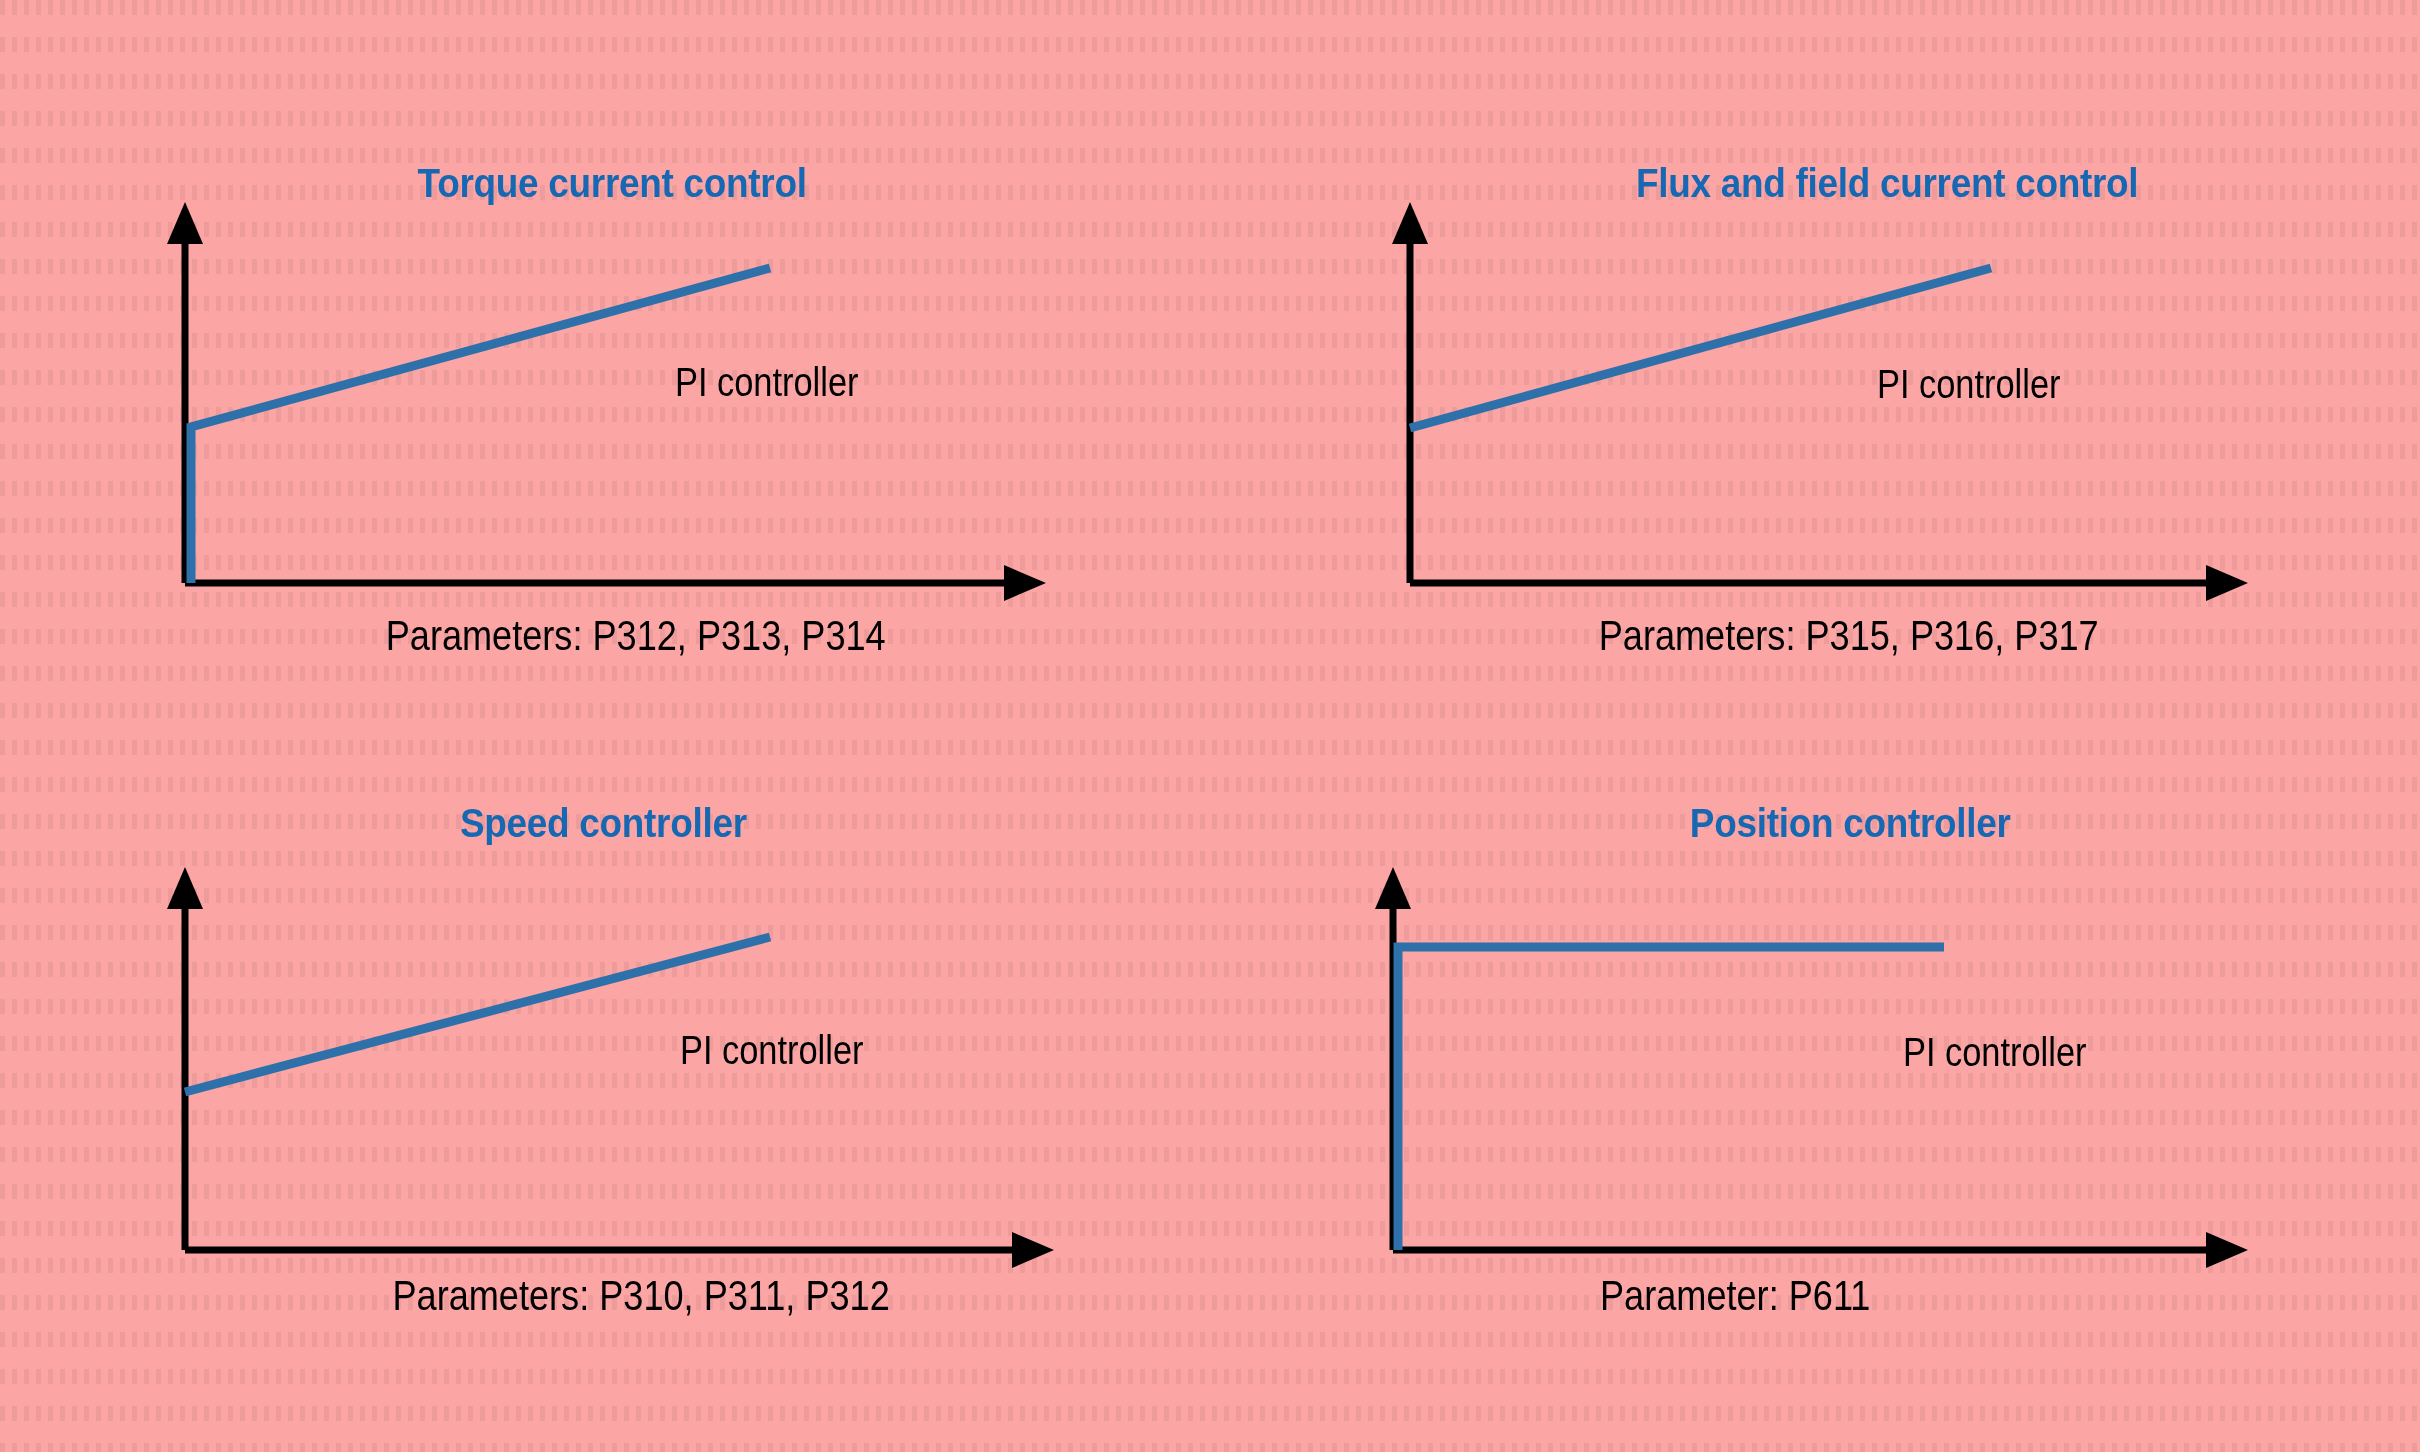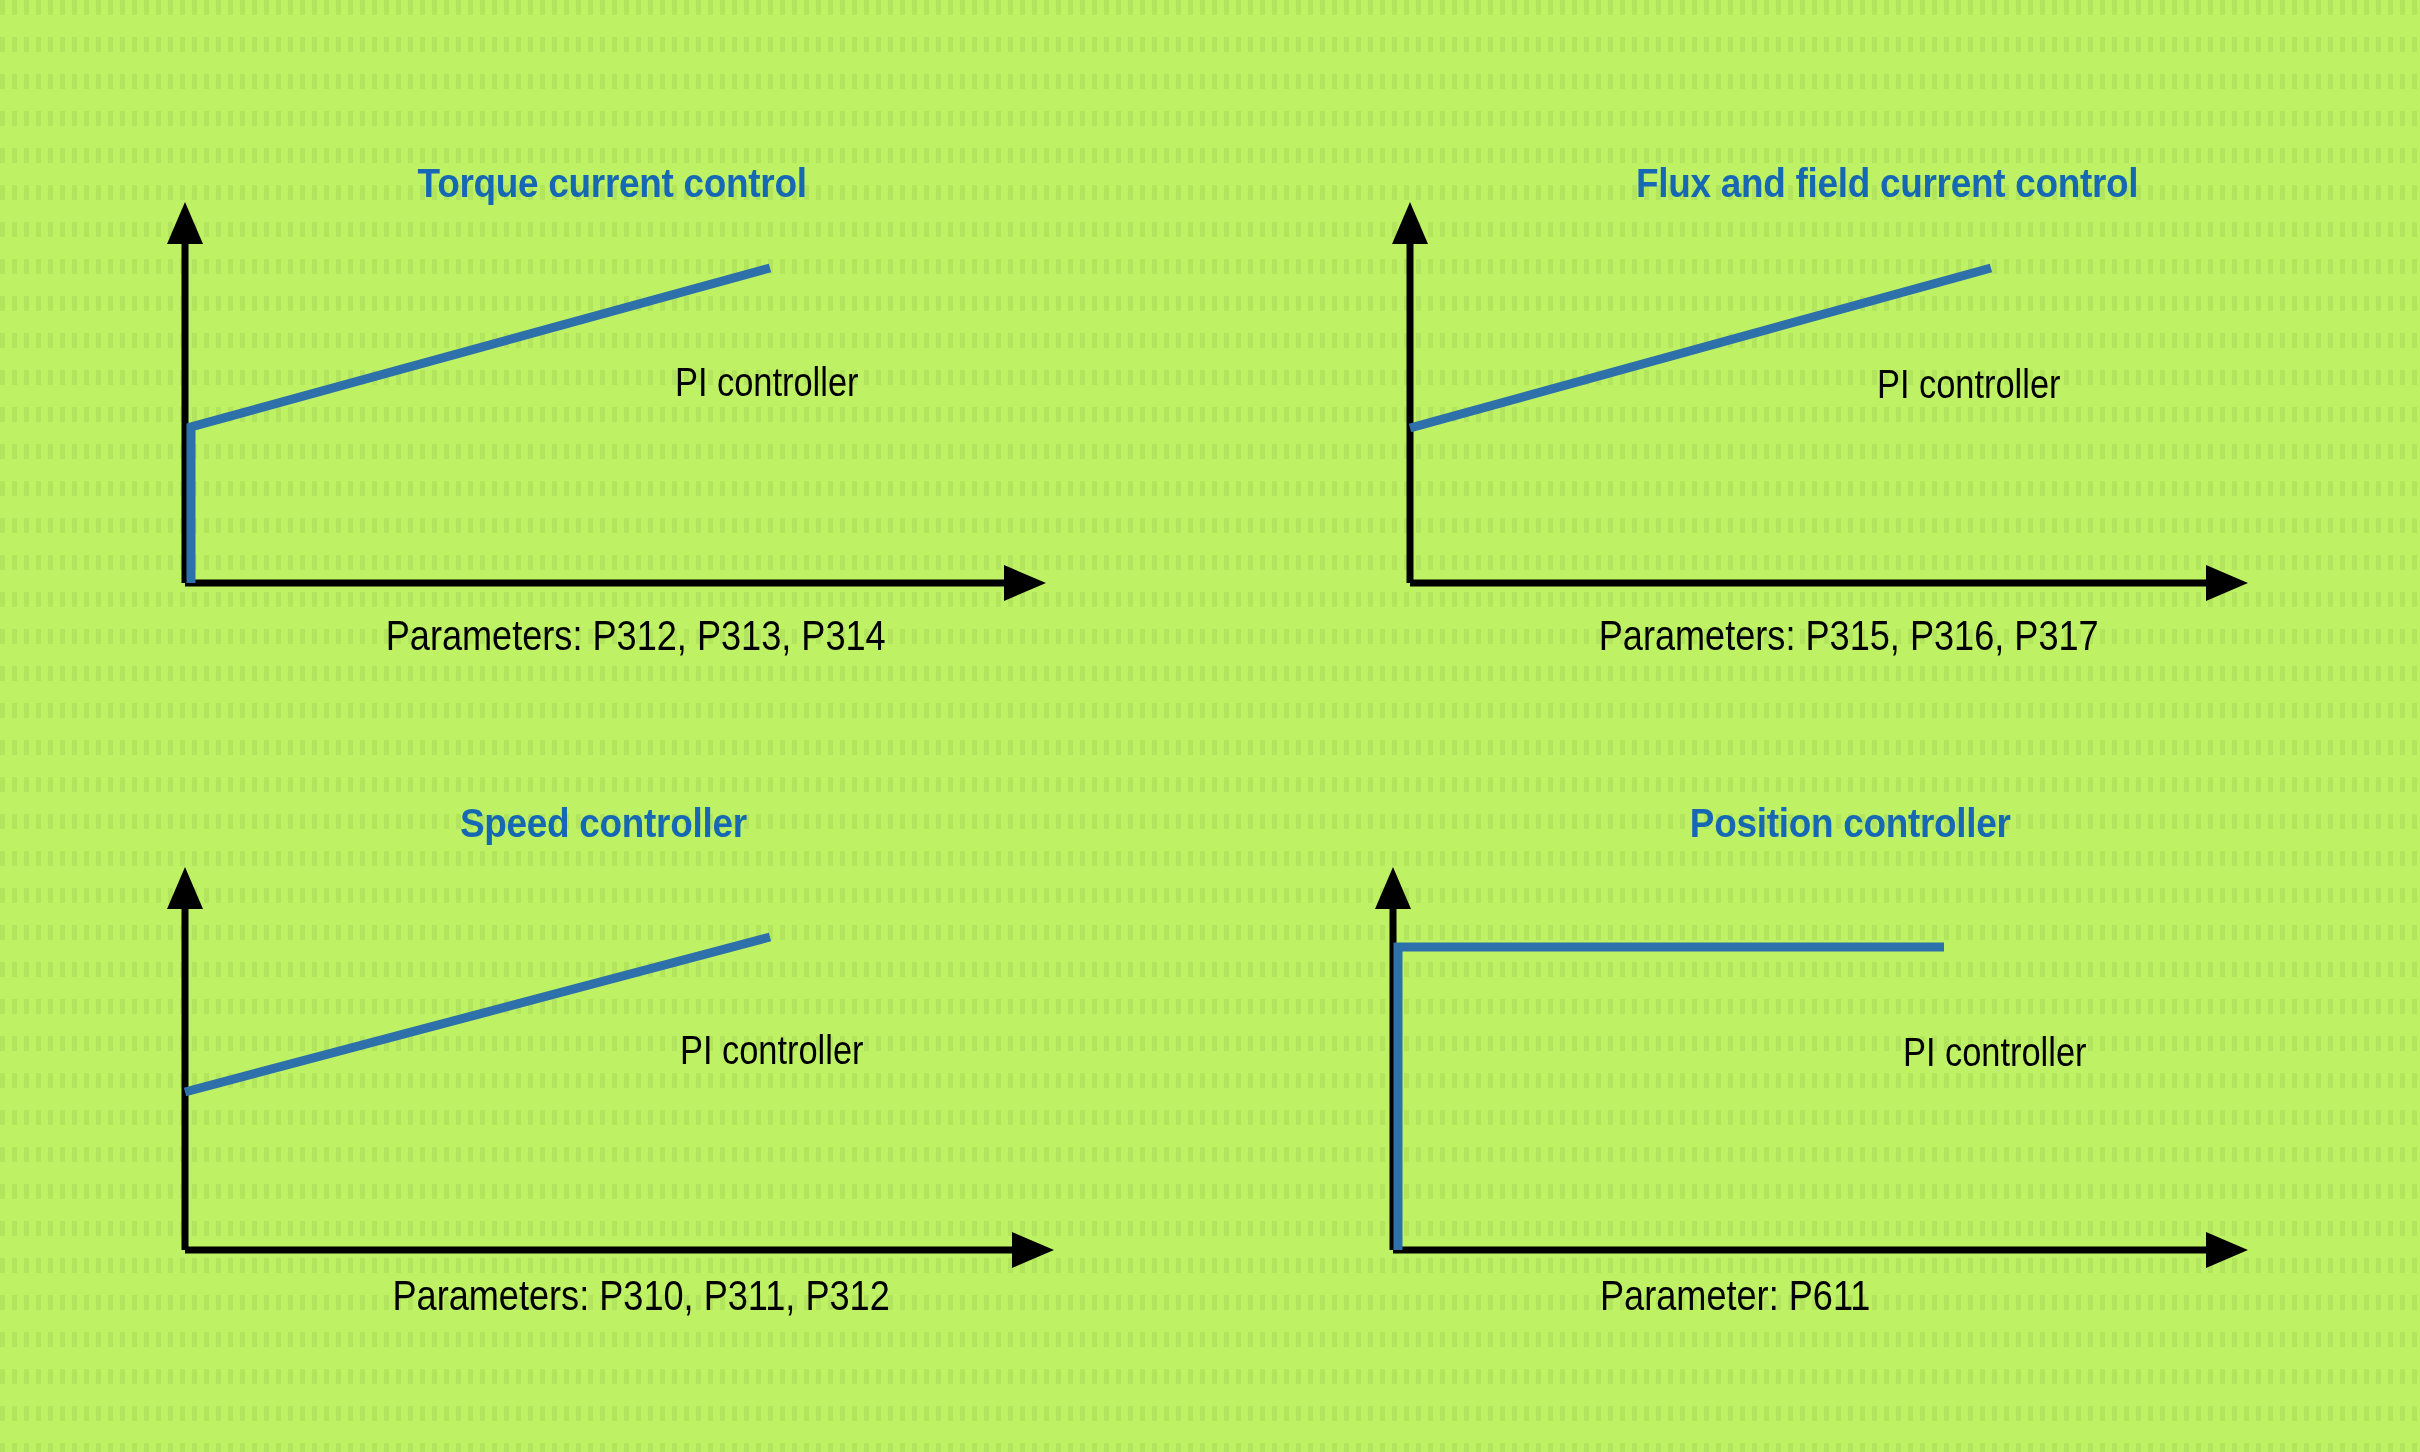--- a/index.html
+++ b/index.html
@@ -6,21 +6,21 @@
   html, body {
     margin: 0;
     padding: 0;
     background: #ffffff;
   }
 
   #stage {
     position: relative;
     width: 2420px;
     height: 1452px;
-    background-color: #bef264;
+    background-color: #fca5a5;
     overflow: hidden;
     font-family: "Liberation Sans", "DejaVu Sans", sans-serif;
   }
 
   
   #bg-texture {
     position: absolute;
     left: 0;
     top: 0;
     width: 2420px;

